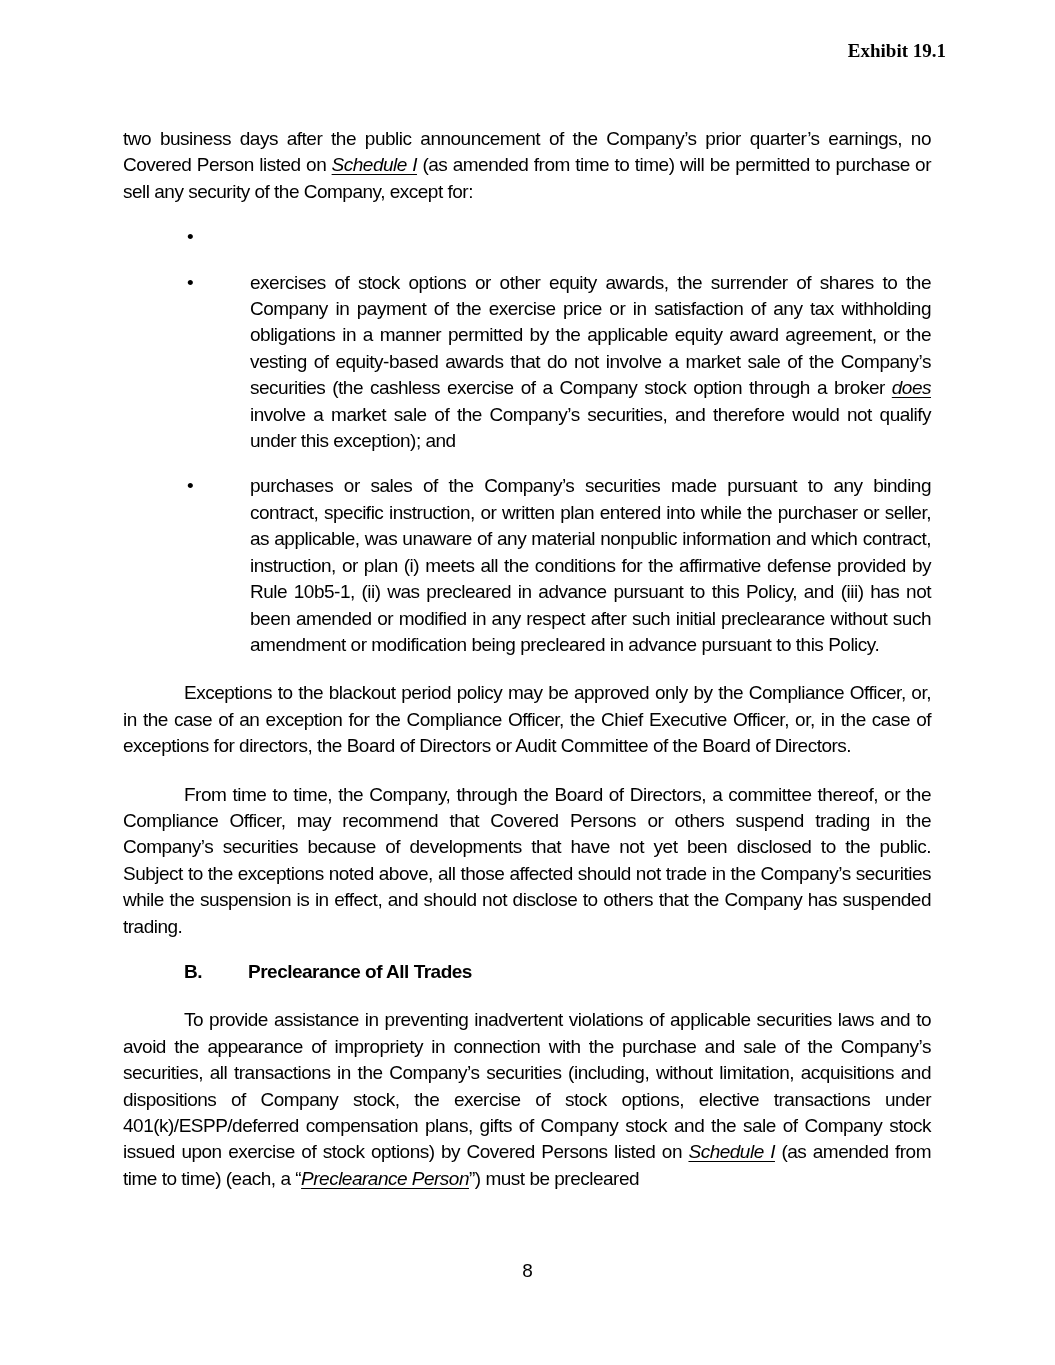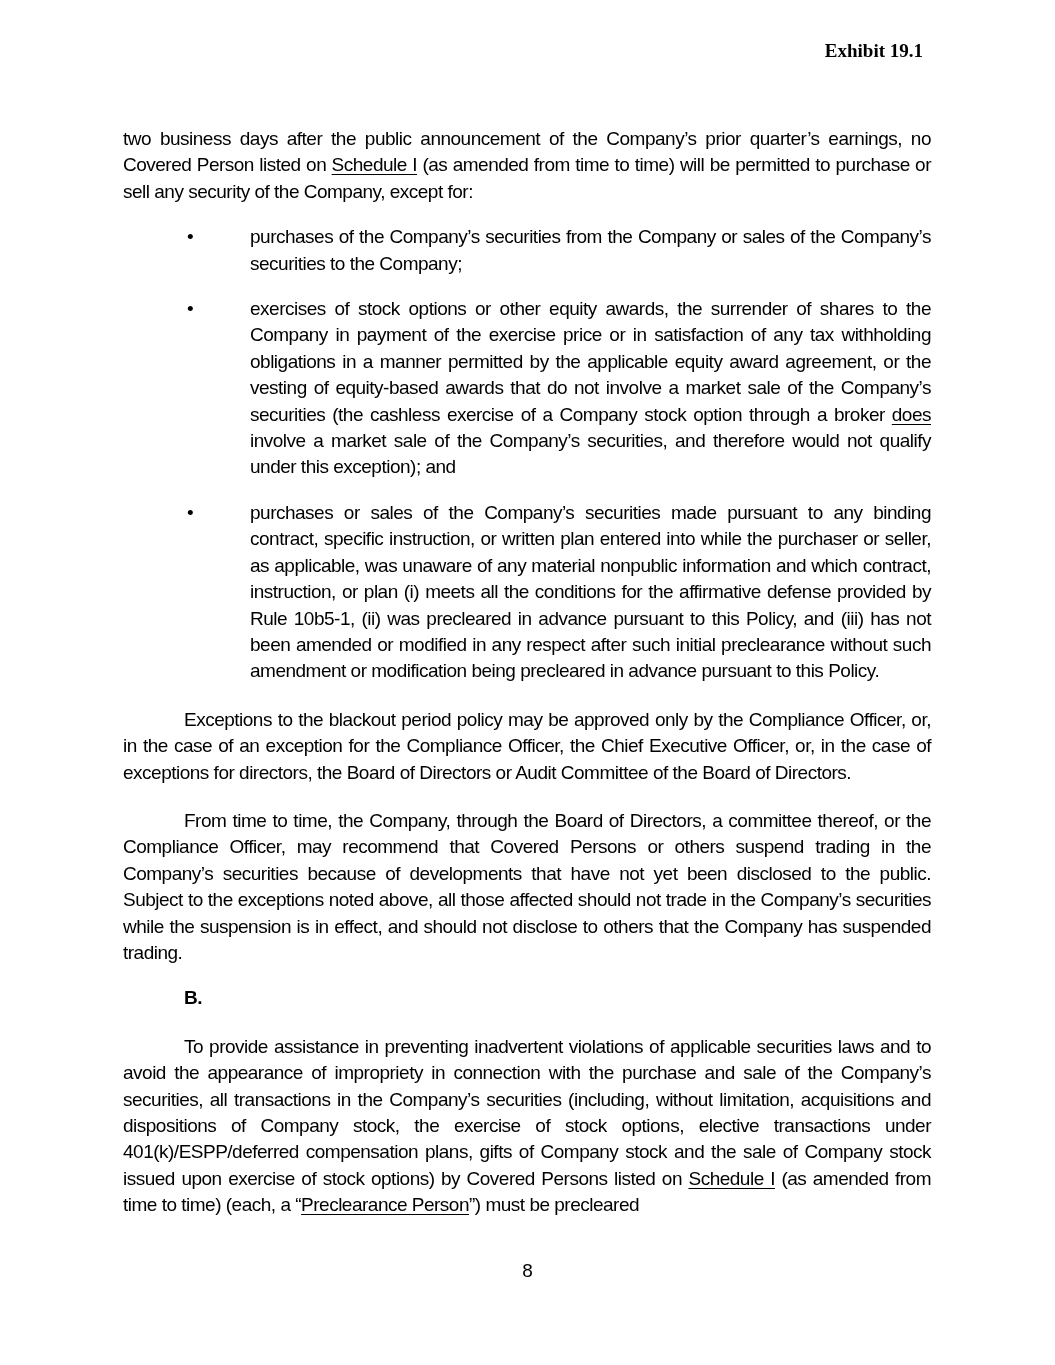--- a/index.html
+++ b/index.html
@@ -15,21 +15,21 @@
     overflow: hidden;
     color: #000000;
     font-family: "Liberation Sans", sans-serif;
     font-size: 19px;
     line-height: 26.4px;
     letter-spacing: -0.5px;
   }
   .exhibit {
     position: absolute;
     top: 38px;
-    right: 132px;
+    right: 109px;
     font-family: "Liberation Serif", serif;
     font-weight: bold;
     font-size: 19px;
     letter-spacing: normal;
   }
   .content {
     position: absolute;
     top: 126px;
     left: 123px;
     width: 808px;
@@ -60,20 +60,21 @@
     font-weight: bold;
     padding-left: 61px;
     margin: 0 0 19px 0;
   }
   .hnum {
     flex: 0 0 64px;
   }
   .u {
     text-decoration: underline;
     text-underline-offset: 3px;
+    font-style: italic;
   }
   .footer {
     position: absolute;
     top: 1258px;
     left: 0;
     width: 100%;
     text-align: center;
     letter-spacing: normal;
   }
 </style>
@@ -83,39 +84,39 @@
 <div class="page">
 
   <div class="exhibit">Exhibit 19.1</div>
 
   <div class="content">
 
     <p class="para"><span>two business days after the public announcement of the Company’s prior quarter’s earnings, no Covered Person listed on </span><span class="u">Schedule I</span><span> (as amended from time to time) will be permitted to purchase or sell any security of the Company, except for:</span></p>
 
     <div class="bullet">
       <span class="marker">•</span>
-      <span class="btext"><span>purchases of the Company’s securities from the Company or sales of the Company’s securities to the Company;</span></span>
     </div>
 
     <div class="bullet">
       <span class="marker">•</span>
       <span class="btext"><span>exercises of stock options or other equity awards, the surrender of shares to the Company in payment of the exercise price or in satisfaction of any tax withholding obligations in a manner permitted by the applicable equity award agreement, or the vesting of equity-based awards that do not involve a market sale of the Company’s securities (the cashless exercise of a Company stock option through a broker </span><span class="u">does</span><span> involve a market sale of the Company’s securities, and therefore would not qualify under this exception); and</span></span>
     </div>
 
     <div class="bullet">
       <span class="marker">•</span>
       <span class="btext"><span>purchases or sales of the Company’s securities made pursuant to any binding contract, specific instruction, or written plan entered into while the purchaser or seller, as applicable, was unaware of any material nonpublic information and which contract, instruction, or plan (i) meets all the conditions for the affirmative defense provided by Rule 10b5-1, (ii) was precleared in advance pursuant to this Policy, and (iii) has not been amended or modified in any respect after such initial preclearance without such amendment or modification being precleared in advance pursuant to this Policy.</span></span>
     </div>
 
     <p class="para indent"><span>Exceptions to the blackout period policy may be approved only by the Compliance Officer, or, in the case of an exception for the Compliance Officer, the Chief Executive Officer, or, in the case of exceptions for directors, the Board of Directors or Audit Committee of the Board of Directors.</span></p>
 
     <p class="para indent"><span>From time to time, the Company, through the Board of Directors, a committee thereof, or the Compliance Officer, may recommend that Covered Persons or others suspend trading in the Company’s securities because of developments that have not yet been disclosed to the public.  Subject to the exceptions noted above, all those affected should not trade in the Company’s securities while the suspension is in effect, and should not disclose to others that the Company has suspended trading.</span></p>
 
     <div class="heading">
       <span class="hnum">B.</span>
+      <span class="htitle">Preclearance of All Trades</span>
     </div>
 
     <p class="para indent"><span>To provide assistance in preventing inadvertent violations of applicable securities laws and to avoid the appearance of impropriety in connection with the purchase and sale of the Company’s securities, all transactions in the Company’s securities (including, without limitation, acquisitions and dispositions of Company stock, the exercise of stock options, elective transactions under 401(k)/ESPP/deferred compensation plans, gifts of Company stock and the sale of Company stock issued upon exercise of stock options) by Covered Persons listed on </span><span class="u">Schedule I</span><span> (as amended from time to time) (each, a “</span><span class="u">Preclearance Person</span><span>”) must be precleared</span></p>
 
   </div>
 
   <div class="footer">8</div>
 
 </div>
 

